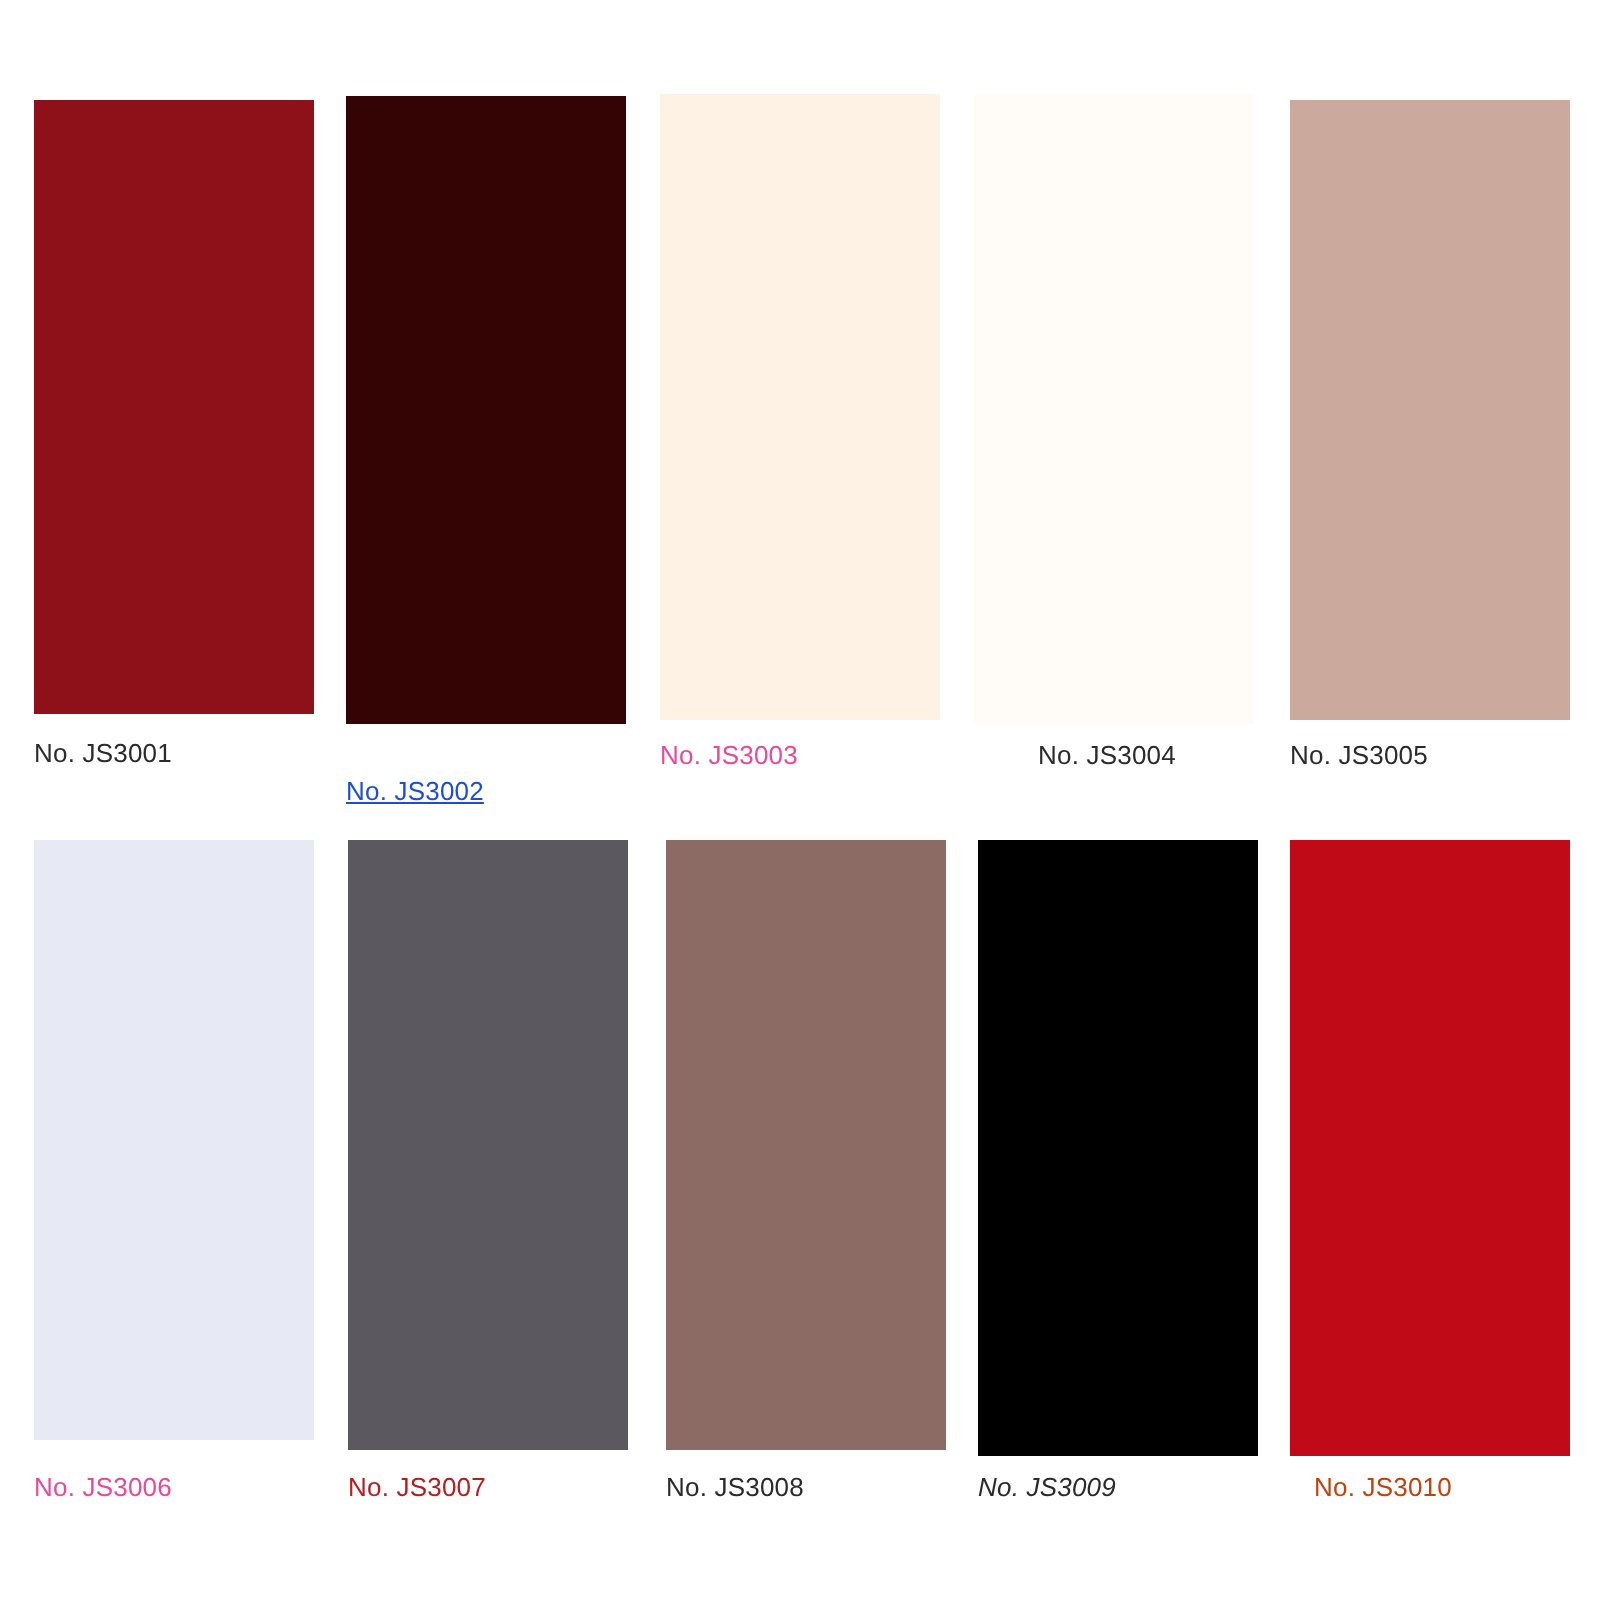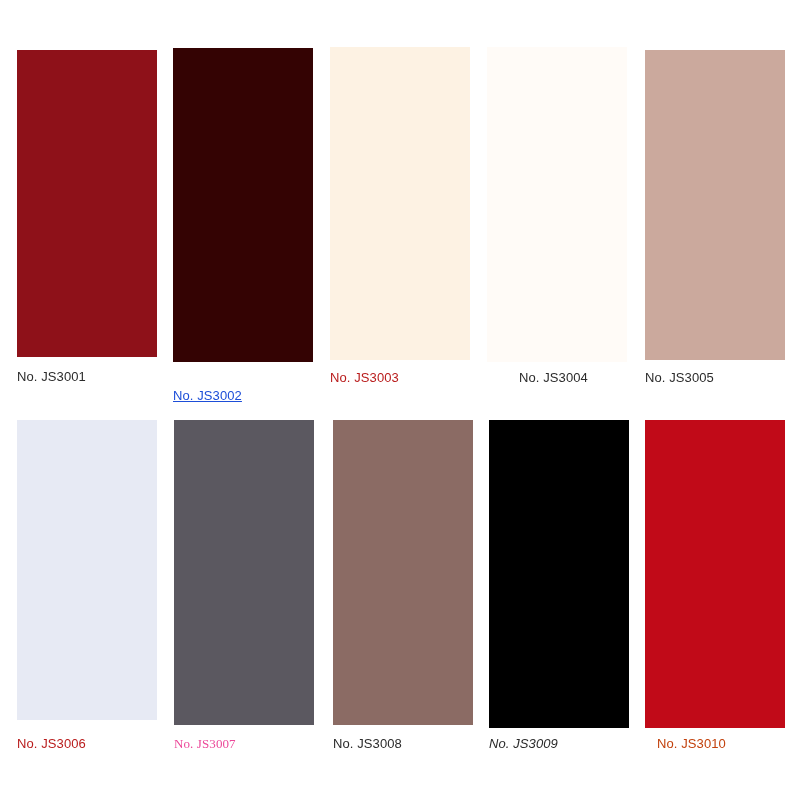--- a/index.html
+++ b/index.html
@@ -53,37 +53,37 @@
     <div class="swatch-cell" style="left: 17px; top: 50px; width: 140px;">
       <div class="swatch-chip" title="crimson-red" style="height: 307px; background: rgb(142, 17, 25);"></div>
       <div class="swatch-label" style="top: 320px; color: rgb(43, 43, 43);">No. JS3001</div>
     </div>
     <div class="swatch-cell" style="left: 173px; top: 48px; width: 140px;">
       <div class="swatch-chip" title="dark-maroon" style="height: 314px; background: rgb(52, 3, 3);"></div>
       <div class="swatch-label" style="top: 341px; color: #1d4ed8; text-decoration: underline;">No. JS3002</div>
     </div>
     <div class="swatch-cell" style="left: 330px; top: 47px; width: 140px;">
       <div class="swatch-chip" title="warm-cream" style="height: 313px; background: rgb(253, 242, 227);"></div>
-      <div class="swatch-label" style="top: 324px; color: #b91c1c;">No. JS3003</div>
+      <div class="swatch-label" style="top: 324px; color: #ec4899;">No. JS3003</div>
     </div>
     <div class="swatch-cell" style="left: 487px; top: 47px; width: 140px;">
       <div class="swatch-chip" title="off-white" style="height: 315px; background: rgb(255, 251, 247);"></div>
       <div class="swatch-label" style="top: 324px; color: rgb(43, 43, 43); margin-left: 32px;">No. JS3004</div>
     </div>
     <div class="swatch-cell" style="left: 645px; top: 50px; width: 140px;">
       <div class="swatch-chip" title="dusty-rose-beige" style="height: 310px; background: rgb(203, 169, 157);"></div>
       <div class="swatch-label" style="top: 321px; color: rgb(43, 43, 43);">No. JS3005</div>
     </div>
     <div class="swatch-cell" style="left: 17px; top: 420px; width: 140px;">
       <div class="swatch-chip" title="pale-lavender-blue" style="height: 300px; background: rgb(231, 234, 244);"></div>
-      <div class="swatch-label" style="top: 317px; color: #b91c1c;">No. JS3006</div>
+      <div class="swatch-label" style="top: 317px; color: #ec4899;">No. JS3006</div>
     </div>
     <div class="swatch-cell" style="left: 174px; top: 420px; width: 140px;">
       <div class="swatch-chip" title="slate-gray" style="height: 305px; background: rgb(91, 88, 96);"></div>
-      <div class="swatch-label" style="top: 317px; color: #ec4899; font-family: Liberation Serif, serif;">No. JS3007</div>
+      <div class="swatch-label" style="top: 317px; color: #b91c1c;">No. JS3007</div>
     </div>
     <div class="swatch-cell" style="left: 333px; top: 420px; width: 140px;">
       <div class="swatch-chip" title="mauve-brown" style="height: 305px; background: rgb(139, 107, 100);"></div>
       <div class="swatch-label" style="top: 317px; color: rgb(43, 43, 43);">No. JS3008</div>
     </div>
     <div class="swatch-cell" style="left: 489px; top: 420px; width: 140px;">
       <div class="swatch-chip" title="black" style="height: 308px; background: rgb(0, 0, 0);"></div>
       <div class="swatch-label" style="top: 317px; color: rgb(43, 43, 43); font-style: italic;">No. JS3009</div>
     </div>
     <div class="swatch-cell" style="left: 645px; top: 420px; width: 140px;">

